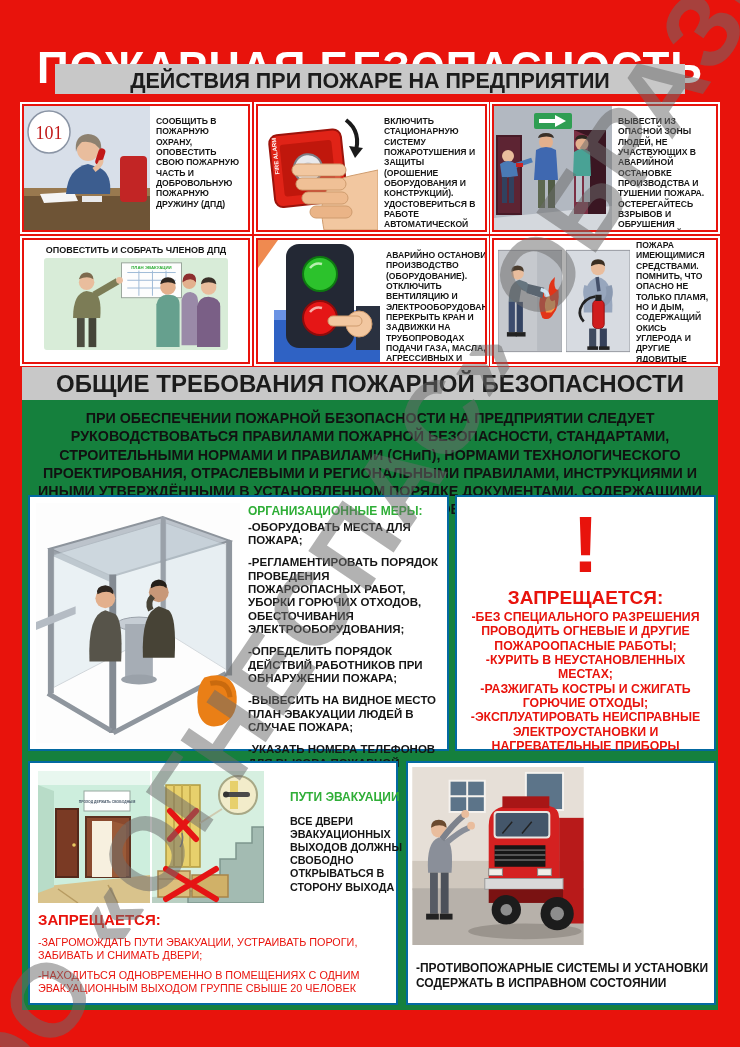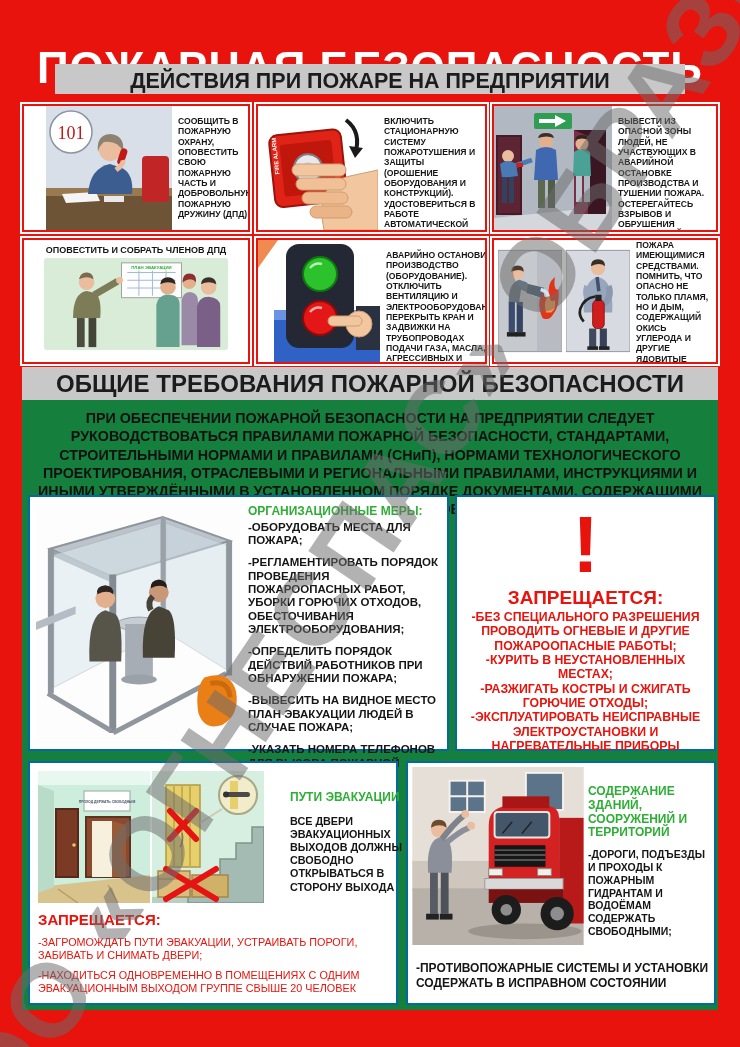--- a/index.html
+++ b/index.html
@@ -10,21 +10,21 @@
   .title{position:absolute;top:4px;left:0;width:100%;height:56px;color:#fff;
          font-size:44px;font-weight:bold;text-align:center;line-height:56px;letter-spacing:1px;margin-top:36px;}
 
   .band{position:absolute;background:#c8c8c8;color:#1c1c1c;font-weight:bold;text-align:center;}
   .band1{left:55px;top:64px;width:630px;height:30px;font-size:21.5px;line-height:34px;}
 
   .action-panel{position:absolute;background:#fff;border:2px solid #e8130c;
                 box-shadow:0 0 0 2px #ffffff;display:flex;overflow:hidden;}
   .action-panel svg{display:block;flex:none;}
   .ap-text{flex:1;padding:10px 5px 4px 6px;font-size:8.6px;font-weight:bold;color:#151515;line-height:1.2;}
-  .p1{left:22px;top:104px;width:228px;height:128px;padding-left:22px;}
+  .p1{left:22px;top:104px;width:228px;height:128px;}
   .p2{left:256px;top:104px;width:231px;height:128px;}
   .p3{left:492px;top:104px;width:226px;height:128px;}
   .p4{left:22px;top:238px;width:228px;height:126px;flex-direction:column;align-items:center;}
   .p5{left:256px;top:238px;width:231px;height:126px;}
   .p6{left:492px;top:238px;width:226px;height:126px;align-items:center;}
   .p4 .ap-caption{padding:5px 10px 2px;font-size:9px;font-weight:bold;color:#151515;text-align:center;line-height:1.2;}
   .p6 svg{margin-left:4px;}
   .p6 .ap-text{padding-top:6px;}
 
   .sheet{position:absolute;left:22px;top:367px;width:696px;height:643px;background:#15803d;}
@@ -342,22 +342,18 @@
         <path d="M16,108 Q14,76 27,72 L36,76 Q42,80 40,108 Z" fill="#8a8f99"></path>
         <path d="M34,78 Q48,66 58,62" stroke="#8a8f99" stroke-width="6" fill="none"></path>
         <circle cx="60" cy="60" r="4" fill="#e9bd9d"></circle>
         <path d="M30,74 Q42,58 52,50" stroke="#7d828c" stroke-width="6" fill="none"></path>
         <circle cx="54" cy="48" r="4" fill="#e9bd9d"></circle>
         <rect x="18" y="108" width="8" height="42" fill="#565b64"></rect>
         <rect x="29" y="108" width="8" height="42" fill="#4c515a"></rect>
         <rect x="14" y="150" width="13" height="6" fill="#222"></rect>
         <rect x="28" y="150" width="13" height="6" fill="#222"></rect>
       </svg>
-      <div class="maint-col">
-        <div class="green-title">СОДЕРЖАНИЕ ЗДАНИЙ, СООРУЖЕНИЙ И ТЕРРИТОРИЙ</div>
-        <div class="maint-item">-ДОРОГИ, ПОДЪЕЗДЫ И ПРОХОДЫ К ПОЖАРНЫМ ГИДРАНТАМ И ВОДОЁМАМ СОДЕРЖАТЬ СВОБОДНЫМИ;</div>
-      </div>
       <div class="maint-bottom">-ПРОТИВОПОЖАРНЫЕ СИСТЕМЫ И УСТАНОВКИ СОДЕРЖАТЬ В ИСПРАВНОМ СОСТОЯНИИ</div>
     </div>
   </div>
 
   <div class="watermark">ООО «ОГНЕСПАС» ОБРАЗЕЦ</div>
 </div>
 
 </body></html>

